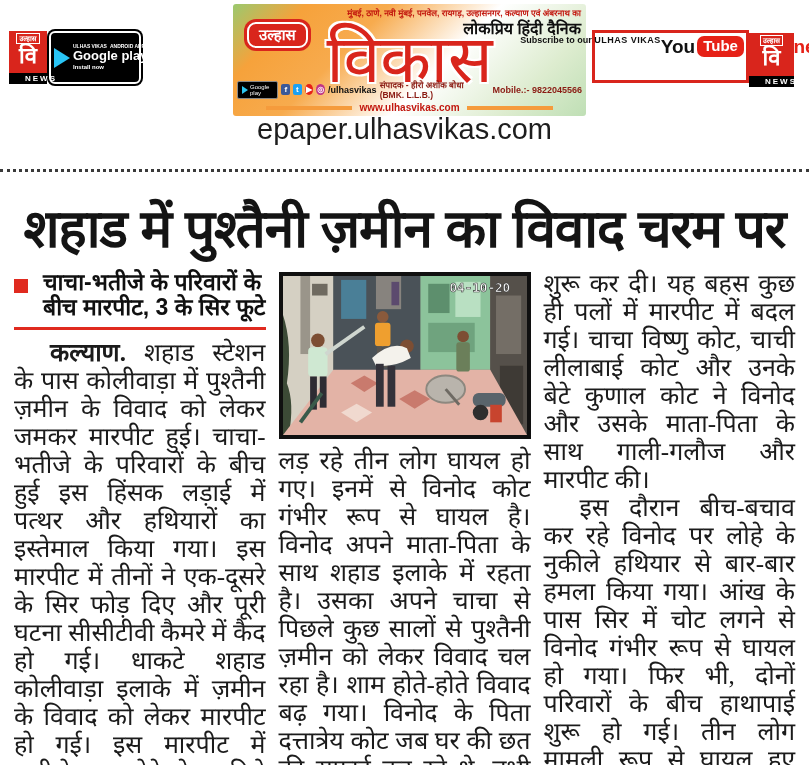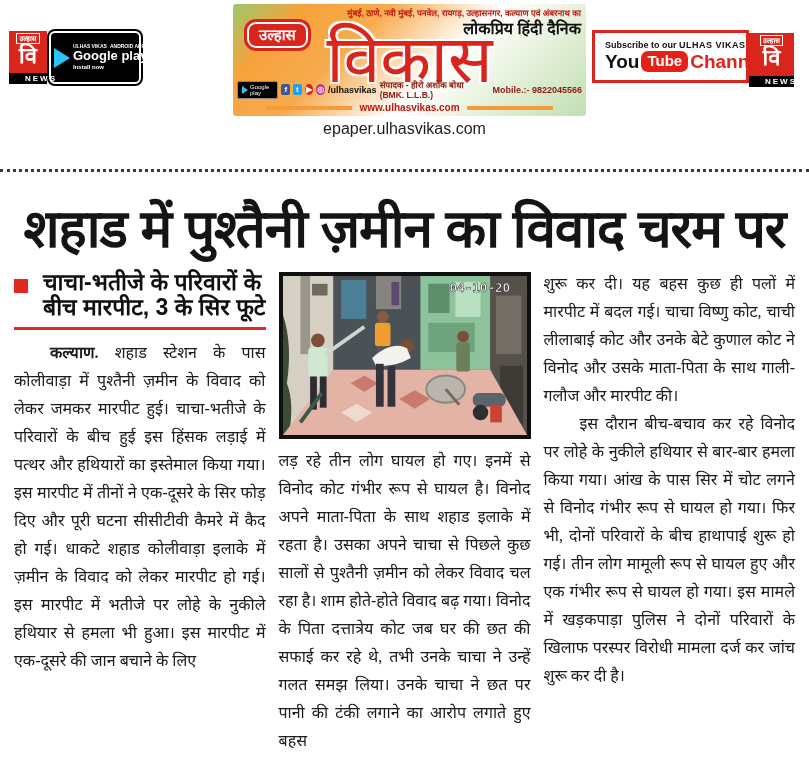--- a/index.html
+++ b/index.html
@@ -46,46 +46,46 @@
   .soc-fb { background:#3b5998; } .soc-tw { background:#1da1f2; } .soc-yt { background:#e62117; border-radius:50%; } .soc-ig { background:#c13584; border-radius:50%; }
   .handle { font-size:9px; font-weight:bold; color:#101010; }
   .editor { font-size:8.5px; font-weight:bold; color:#8a1a12; }
   .mobile { margin-left:auto; font-size:9px; font-weight:bold; color:#8a1a12; white-space:nowrap; }
   .website-row { position:absolute; bottom:3px; left:0; right:0; display:flex; align-items:center; justify-content:center; gap:7px; }
   .web-bar { width:86px; height:4px; background:#f59b3c; }
   .website { font-size:10px; font-weight:bold; color:#c2170e; }
 
   
   .subscribe { position:absolute; left:592px; top:30px; width:157px; height:53px; background:#fff;
-    border:3px solid #d9251c; display:flex; flex-direction:column; justify-content:center; padding:2px 10px; }
+    border:3px solid #d9251c; display:flex; flex-direction:row; justify-content:center; padding:2px 0; }
   .sub-line1 { font-size:9px; color:#111; white-space:nowrap; }
   .sub-line1 .pre { font-weight:bold; }
   .sub-line1 .brand { font-weight:bold; letter-spacing:.5px; }
   .sub-line2 { display:flex; align-items:flex-start; gap:2px; margin-top:1px; }
   .yt-you { font-size:19px; font-weight:bold; color:#111; }
   .yt-tube { font-size:15px; font-weight:bold; color:#fff; background:#e62117; border-radius:7px; padding:1px 6px 3px; }
   .yt-channel { font-size:19px; font-weight:bold; color:#e62117; }
   .news-logo-right { position:absolute; left:749px; top:33px; width:45px; height:54px; background:#d9251c;
     display:flex; flex-direction:column; align-items:center; }
 
   
   .page-info { position:absolute; top:116px; left:0; right:0; text-align:center; color:#1d1d1d; }
-  .page-info .site { font-size:16px; line-height:26px; }
+  .page-info .site { font-size:29px; line-height:26px; }
   .page-info .datepage { font-size:23px; line-height:26px; }
   .dotted-rule { position:absolute; top:169px; left:0; width:809px; border-top:3px dotted #3a3a3a; }
 
   
   .article { position:absolute; top:195px; left:14px; width:781px; }
   .headline { font-size:53px; line-height:1.3; font-weight:bold; color:#141414; text-align:center; letter-spacing:-1px; }
   .columns { display:flex; gap:13px; margin-top:6px; }
   .col { width:252px; }
   .subhead { position:relative; padding-left:29px; font-size:23px; line-height:25px; font-weight:bold; color:#101010; }
   .bullet { position:absolute; left:0; top:9px; width:14px; height:14px; background:#e02a1f; }
   .red-rule { border-bottom:3px solid #e02a1f; margin:7px 0 9px; }
-  .body-text { font-size:16px; line-height:28px; text-align:justify; color:#1b1b1b; font-family:"Liberation Serif", serif; }
+  .body-text { font-size:25px; line-height:28px; text-align:justify; color:#1b1b1b; font-family:"Liberation Serif", serif; }
   .indent { text-indent:36px; }
   .dateline { font-weight:bold; }
   .photo-frame { width:252px; height:167px; border:4px solid #101010; background:#3b82f6; margin:2px 0 8px; }
   .photo-frame svg { display:block; width:100%; height:100%; }
 </style>
 </head>
 <body>
 
 <div class="header">
 

